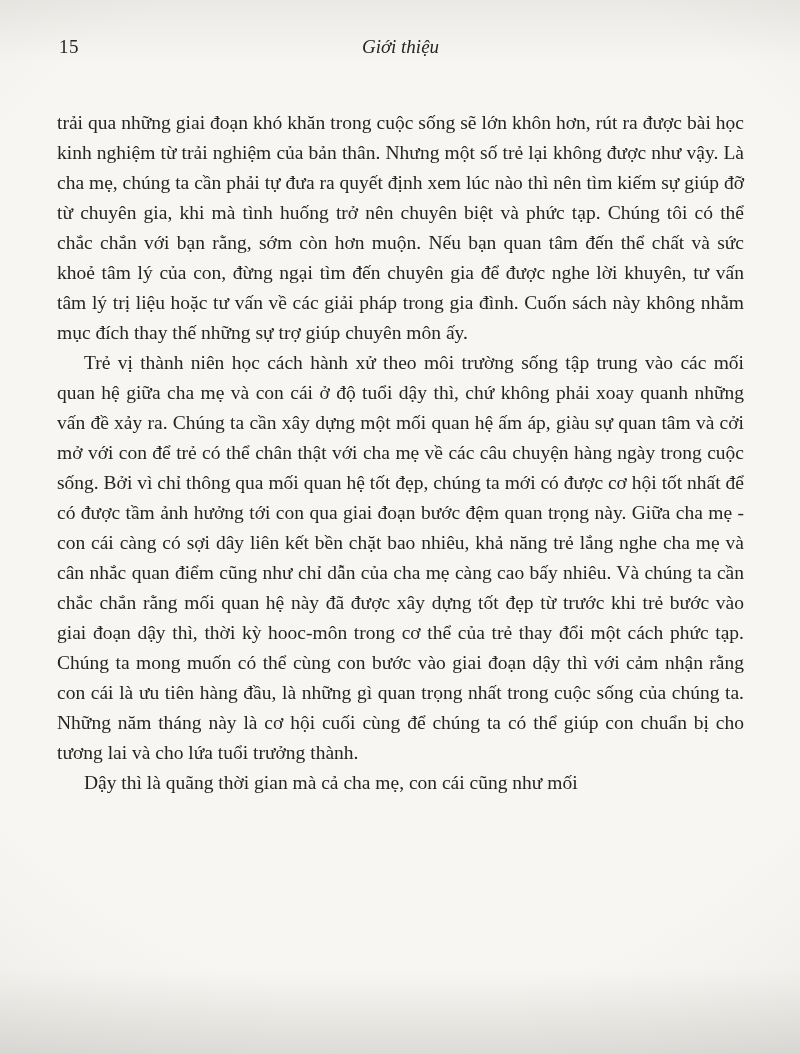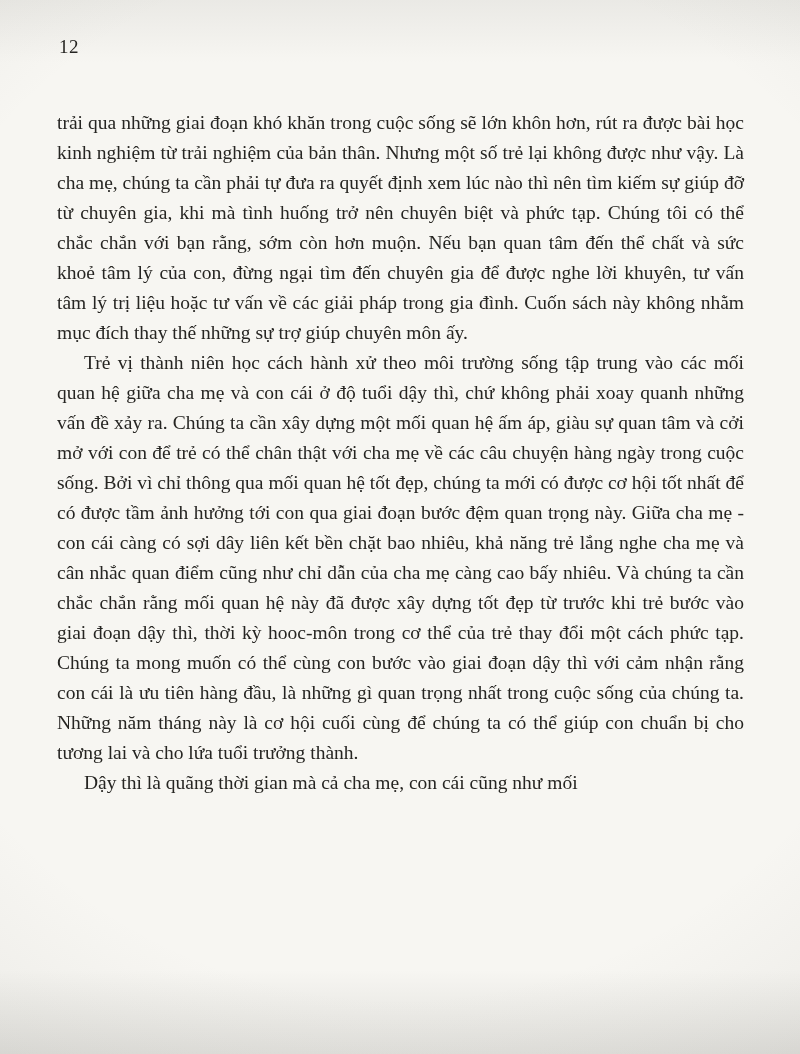--- a/index.html
+++ b/index.html
@@ -78,21 +78,22 @@
   .para.no-indent {
     text-indent: 0;
   }
 </style>
 </head>
 <body>
 
 <div class="page">
 
   <div class="page-header">
-    <span class="page-number">12</span>
+    <span class="page-number">15</span>
+    <span class="running-title">Giới thiệu</span>
   </div>
 
   <div class="page-body">
     <p class="para no-indent">trải qua những giai đoạn khó khăn trong cuộc sống sẽ lớn khôn hơn, rút ra được bài học kinh nghiệm từ trải nghiệm của bản thân. Nhưng một số trẻ lại không được như vậy. Là cha mẹ, chúng ta cần phải tự đưa ra quyết định xem lúc nào thì nên tìm kiếm sự giúp đỡ từ chuyên gia, khi mà tình huống trở nên chuyên biệt và phức tạp. Chúng tôi có thể chắc chắn với bạn rằng, sớm còn hơn muộn. Nếu bạn quan tâm đến thể chất và sức khoẻ tâm lý của con, đừng ngại tìm đến chuyên gia để được nghe lời khuyên, tư vấn tâm lý trị liệu hoặc tư vấn về các giải pháp trong gia đình. Cuốn sách này không nhằm mục đích thay thế những sự trợ giúp chuyên môn ấy.</p>
     <p class="para">Trẻ vị thành niên học cách hành xử theo môi trường sống tập trung vào các mối quan hệ giữa cha mẹ và con cái ở độ tuổi dậy thì, chứ không phải xoay quanh những vấn đề xảy ra. Chúng ta cần xây dựng một mối quan hệ ấm áp, giàu sự quan tâm và cởi mở với con để trẻ có thể chân thật với cha mẹ về các câu chuyện hàng ngày trong cuộc sống. Bởi vì chỉ thông qua mối quan hệ tốt đẹp, chúng ta mới có được cơ hội tốt nhất để có được tầm ảnh hưởng tới con qua giai đoạn bước đệm quan trọng này. Giữa cha mẹ - con cái càng có sợi dây liên kết bền chặt bao nhiêu, khả năng trẻ lắng nghe cha mẹ và cân nhắc quan điểm cũng như chỉ dẫn của cha mẹ càng cao bấy nhiêu. Và chúng ta cần chắc chắn rằng mối quan hệ này đã được xây dựng tốt đẹp từ trước khi trẻ bước vào giai đoạn dậy thì, thời kỳ hooc-môn trong cơ thể của trẻ thay đổi một cách phức tạp. Chúng ta mong muốn có thể cùng con bước vào giai đoạn dậy thì với cảm nhận rằng con cái là ưu tiên hàng đầu, là những gì quan trọng nhất trong cuộc sống của chúng ta. Những năm tháng này là cơ hội cuối cùng để chúng ta có thể giúp con chuẩn bị cho tương lai và cho lứa tuổi trưởng thành.</p>
     <p class="para">Dậy thì là quãng thời gian mà cả cha mẹ, con cái cũng như mối</p>
   </div>
 
 </div>
 

